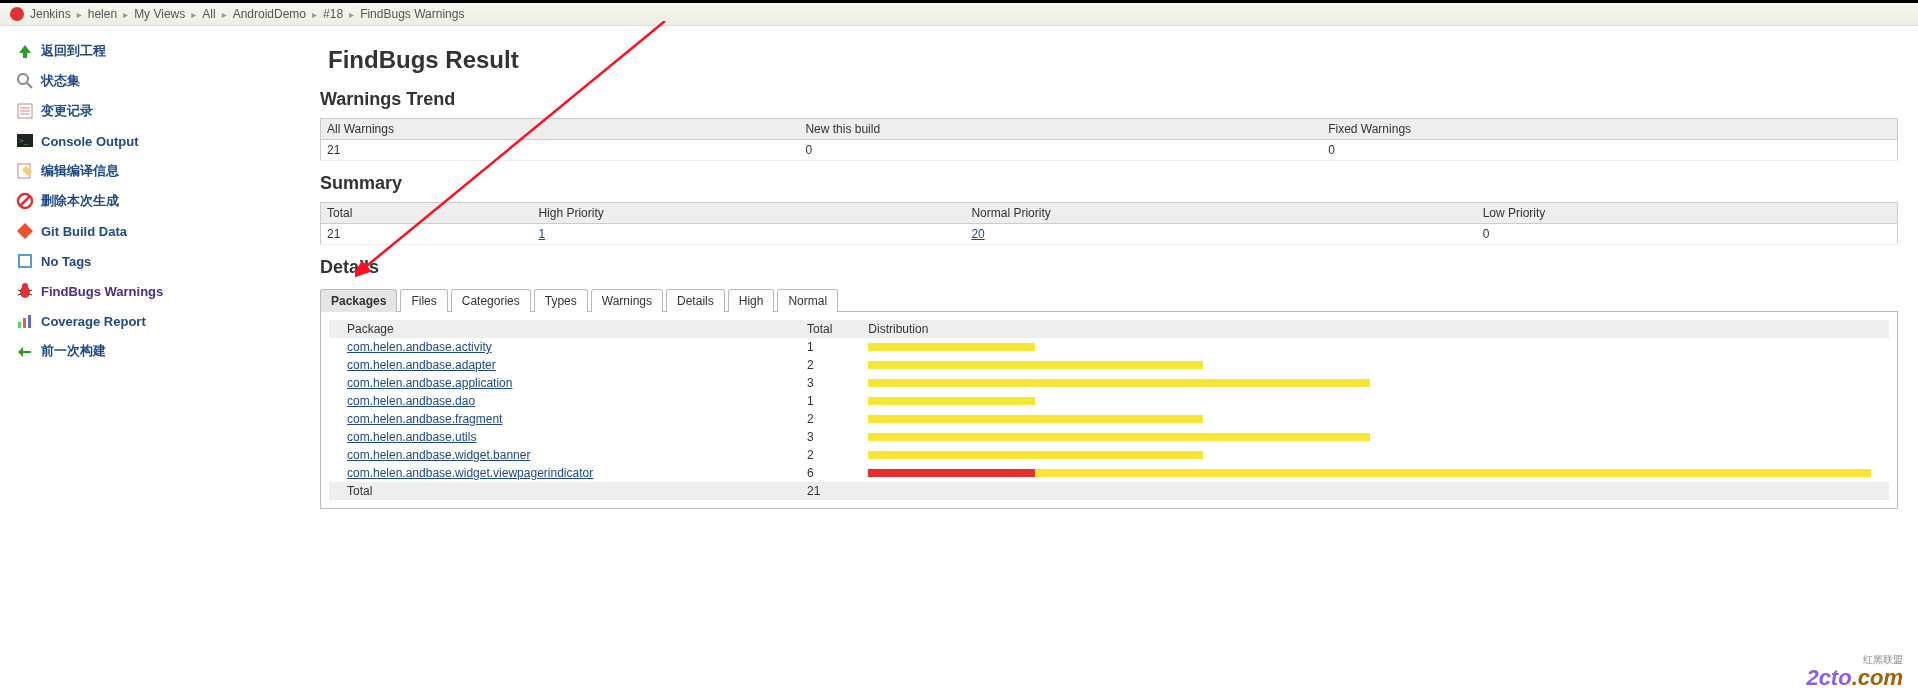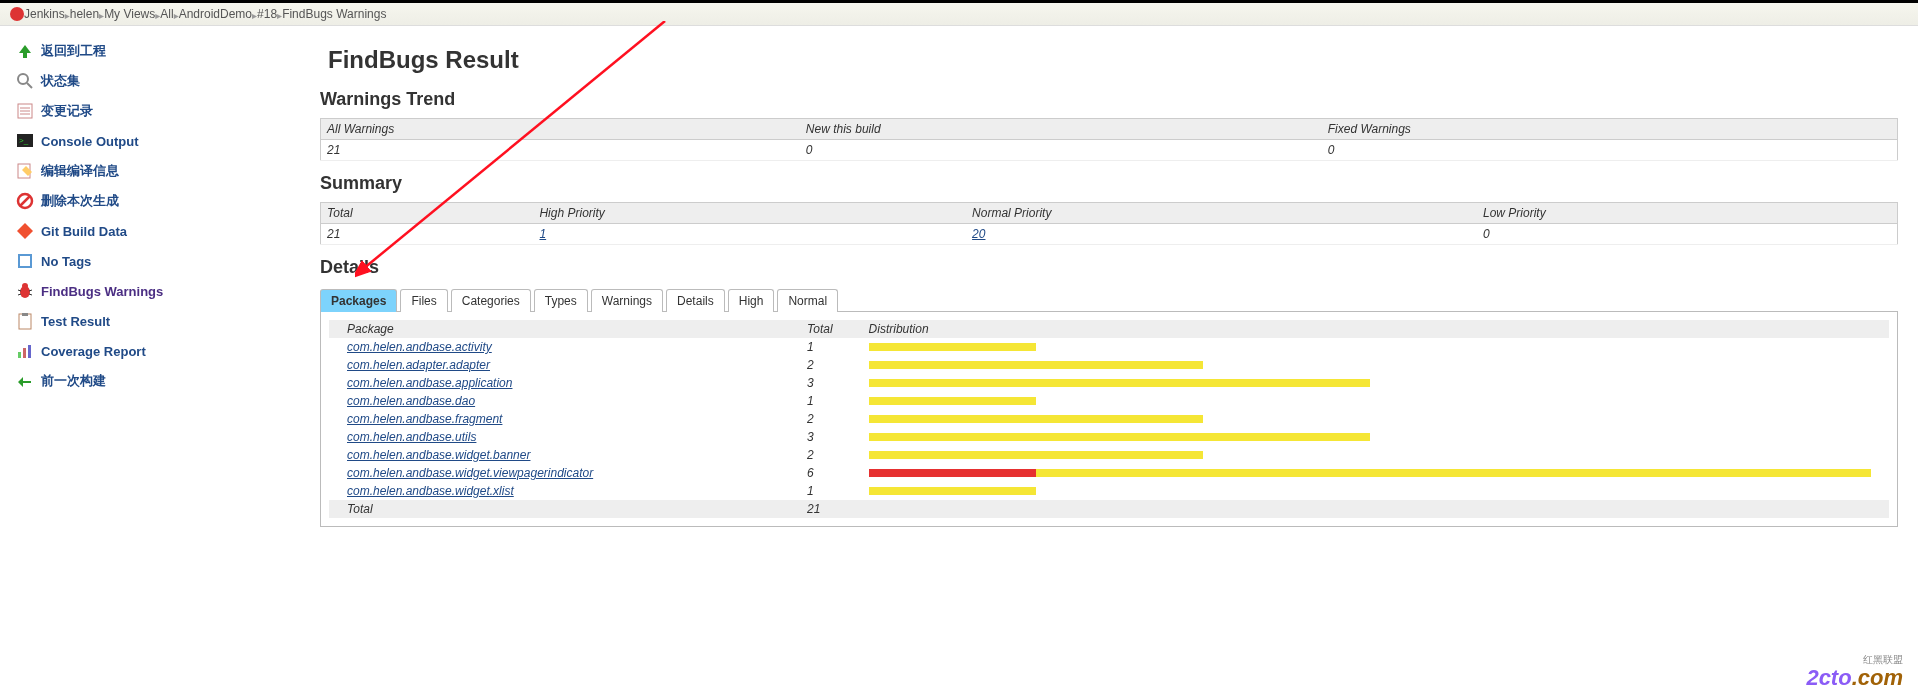--- a/index.html
+++ b/index.html
@@ -1,38 +1,38 @@
 <!DOCTYPE html>
 <html><head>
 <meta charset="utf-8">
 <style>
 * { margin: 0; padding: 0; box-sizing: border-box; }
 body { font-family: Helvetica, Arial, sans-serif; font-size: 12px; color: #333; background: #fff; }
 .topbar { height: 3px; background: #000; }
-.breadcrumb { background: linear-gradient(#f6f6ee, #eeeee6); border-bottom: 1px solid #ddd; padding: 4px 10px; font-size: 12px; display: flex; align-items: flex-end; gap: 0; }
+.breadcrumb { background: linear-gradient(#f6f6ee, #eeeee6); border-bottom: 1px solid #ddd; padding: 4px 10px; font-size: 12px; display: flex; align-items: center; gap: 6px; }
 .breadcrumb a { color: #555; text-decoration: none; }
 .breadcrumb .sep { color: #999; font-size: 10px; }
 .jenkins-icon { width: 14px; height: 14px; background: #d33; border-radius: 50%; display: inline-block; vertical-align: middle; }
 .layout { display: flex; }
 .sidebar { width: 300px; padding: 10px 0; }
 .sidebar-item { display: flex; align-items: center; padding: 5px 15px; cursor: pointer; }
 .sidebar-item a { color: #204a87; text-decoration: none; font-size: 13px; font-weight: bold; }
 .sidebar-item .icon { width: 20px; height: 20px; margin-right: 6px; display: flex; align-items: center; justify-content: center; }
 .sidebar-item.active a { font-weight: bold; color: #4b2e83; }
 .main { flex: 1; padding: 10px 20px; position: relative; }
 h1 { font-size: 24px; font-weight: bold; margin: 10px 8px 15px; }
 h2 { font-size: 18px; font-weight: bold; margin: 12px 0 8px; }
 table { width: 100%; border-collapse: collapse; border: 1px solid #ccc; font-size: 12px; }
-th, td { text-align: left; padding: 3px 6px; border-bottom: 1px solid #eee; font-style: italic; }
+th, td { text-align: left; padding: 3px 6px; border-bottom: 1px solid #eee; }
 thead tr { background: #eee; }
 thead th { font-weight: normal; color: #333; border-bottom: 1px solid #ccc; }
 .link { color: #204a87; text-decoration: underline; cursor: pointer; }
 .tabs { display: flex; gap: 3px; margin-top: 10px; }
 .tab { border: 1px solid #bbb; border-bottom: none; padding: 4px 10px; font-size: 12px; background: #fff; border-radius: 3px 3px 0 0; cursor: pointer; position: relative; top: 1px; }
-.tab.active { font-weight: bold; background: #7dd3fc; z-index: 2; }
+.tab.active { font-weight: bold; background: #e5e5e5; z-index: 2; }
 .details-box { border: 1px solid #bbb; padding: 8px; }
 .details-table { border: none; }
 .details-table th { background: #eee; font-weight: normal; }
 .details-table td, .details-table th { border: none; padding: 2px 18px; }
 .details-table tbody tr.total td { background: #eee; }
 .dist-bar { height: 8px; display: flex; }
 .dist-seg { height: 100%; }
 .dist-seg.high { background: #e63030; }
 .dist-seg.normal { background: #f5e635; }
 .arrow { position: absolute; top: -5px; left: 55px; pointer-events: none; z-index: 10; }
@@ -143,29 +143,20 @@
             <svg width="18" height="18">
               <ellipse cx="9" cy="10" rx="5" ry="6" fill="#d33"></ellipse>
               <circle cx="9" cy="4" r="3" fill="#d33"></circle>
               <line x1="2" y1="8" x2="5" y2="9" stroke="#333"></line>
               <line x1="16" y1="8" x2="13" y2="9" stroke="#333"></line>
               <line x1="2" y1="13" x2="5" y2="12" stroke="#333"></line>
               <line x1="16" y1="13" x2="13" y2="12" stroke="#333"></line>
             </svg>
           </span>
           <a href="#">FindBugs Warnings</a>
-        </div>
-        <div class="sidebar-item">
-          <span class="icon">
-            <svg width="18" height="18">
-              <rect x="3" y="2" width="12" height="15" fill="#fff" stroke="#b86"></rect>
-              <rect x="6" y="1" width="6" height="3" fill="#888"></rect>
-            </svg>
-          </span>
-          <a href="#">Test Result</a>
         </div>
         <div class="sidebar-item">
           <span class="icon">
             <svg width="18" height="18">
               <rect x="2" y="10" width="3" height="6" fill="#6c6"></rect>
               <rect x="7" y="6" width="3" height="10" fill="#c66"></rect>
               <rect x="12" y="3" width="3" height="13" fill="#66c"></rect>
             </svg>
           </span>
           <a href="#">Coverage Report</a>
@@ -256,21 +247,21 @@
     <td><a class="link" href="#">com.helen.andbase.activity</a></td>
     <td>1</td>
     <td>
       <div class="dist-bar">
         <div class="dist-seg high" style="width:0%"></div>
         <div class="dist-seg normal" style="width:16.666666666666664%"></div>
       </div>
     </td>
             </tr>
             <tr>
-    <td><a class="link" href="#">com.helen.adapter.adapter</a></td>
+    <td><a class="link" href="#">com.helen.andbase.adapter</a></td>
     <td>2</td>
     <td>
       <div class="dist-bar">
         <div class="dist-seg high" style="width:0%"></div>
         <div class="dist-seg normal" style="width:33.33333333333333%"></div>
       </div>
     </td>
             </tr>
             <tr>
     <td><a class="link" href="#">com.helen.andbase.application</a></td>
@@ -322,30 +313,20 @@
       </div>
     </td>
             </tr>
             <tr>
     <td><a class="link" href="#">com.helen.andbase.widget.viewpagerindicator</a></td>
     <td>6</td>
     <td>
       <div class="dist-bar">
         <div class="dist-seg high" style="width:16.666666666666664%"></div>
         <div class="dist-seg normal" style="width:83.33333333333334%"></div>
-      </div>
-    </td>
-            </tr>
-            <tr>
-    <td><a class="link" href="#">com.helen.andbase.widget.xlist</a></td>
-    <td>1</td>
-    <td>
-      <div class="dist-bar">
-        <div class="dist-seg high" style="width:0%"></div>
-        <div class="dist-seg normal" style="width:16.666666666666664%"></div>
       </div>
     </td>
             </tr>
             <tr class="total">
               <td>Total</td>
               <td>21</td>
               <td></td>
             </tr>
           </tbody>
       </table>

